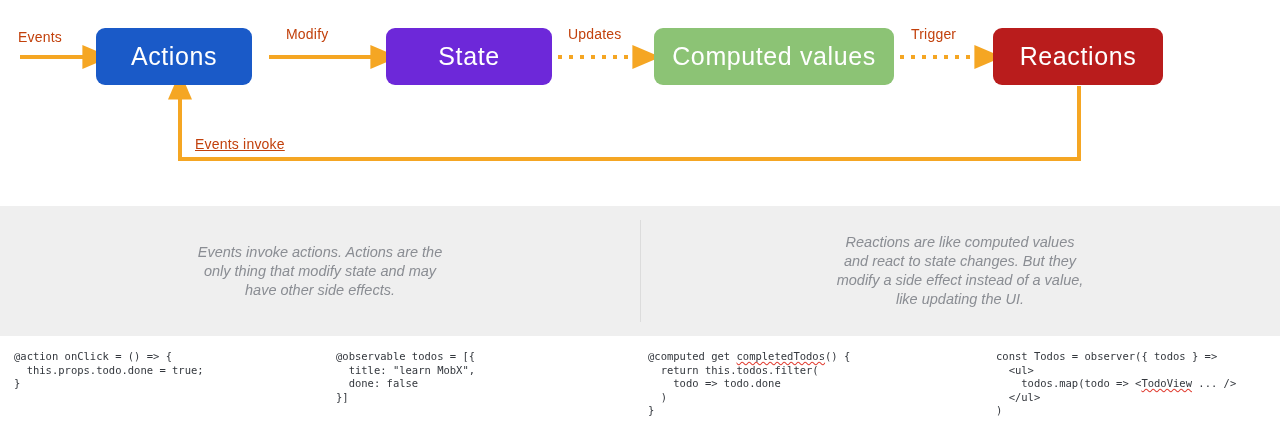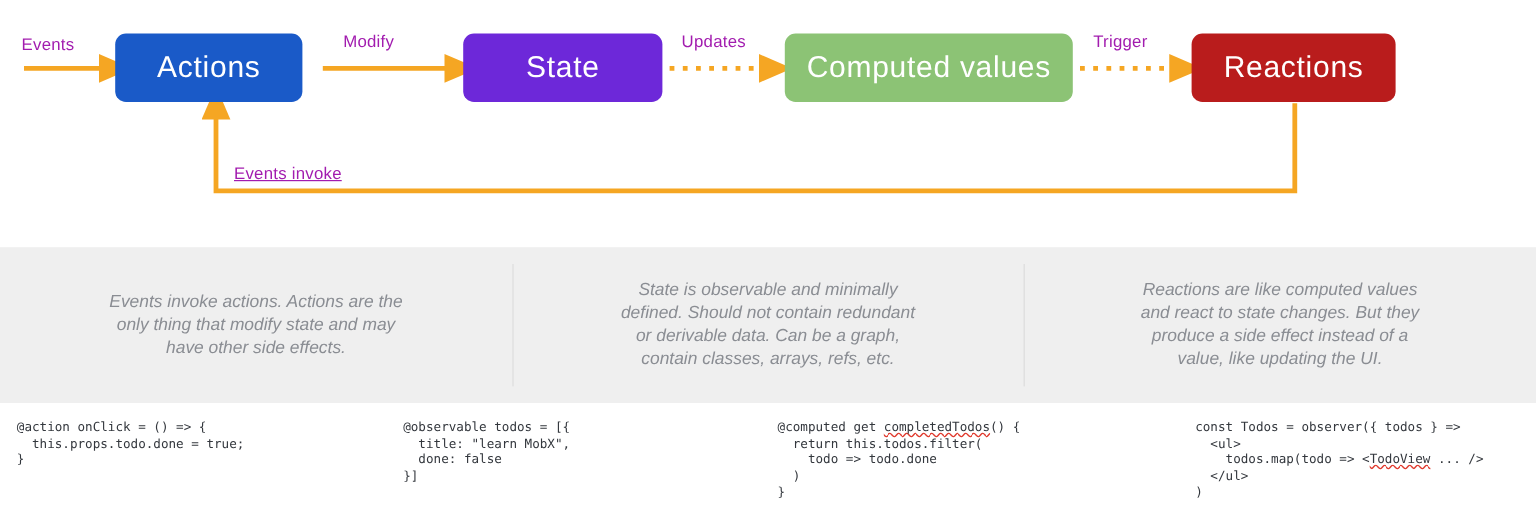--- a/index.html
+++ b/index.html
@@ -42,21 +42,21 @@
     white-space: nowrap;
   }
   .node-actions   { left: 96px;  top: 28px; width: 156px; height: 57px; background: #1a5ac8; }
   .node-state     { left: 386px; top: 28px; width: 166px; height: 57px; background: #6d28d9; }
   .node-computed  { left: 654px; top: 28px; width: 240px; height: 57px; background: #8cc375; }
   .node-reactions { left: 993px; top: 28px; width: 170px; height: 57px; background: #b91c1c; }
 
   .edge-label {
     position: absolute;
     font-size: 14px;
-    color: #a21caf;
+    color: #c2410c;
     white-space: nowrap;
     letter-spacing: 0.2px;
   }
   .lbl-events    { left: 18px;  top: 29px; }
   .lbl-modify    { left: 286px; top: 26px; }
   .lbl-updates   { left: 568px; top: 26px; }
   .lbl-trigger   { left: 911px; top: 26px; }
   .lbl-invoke    { left: 195px; top: 136px; text-decoration: underline; }
 
   #flow-svg {
@@ -189,24 +189,21 @@
     <div class="edge-label lbl-updates">Updates</div>
     <div class="edge-label lbl-trigger">Trigger</div>
     <div class="edge-label lbl-invoke">Events invoke</div>
   </div>
 
   <div id="desc-band">
     <div class="desc-cell">
       <div class="desc-text">Events invoke actions. Actions are the only thing that modify state and may have other side effects.</div>
     </div>
     <div class="desc-cell">
-      <div class="desc-text">State is observable and minimally defined. Should not contain redundant or derivable data. Can be a graph, contain classes, arrays, refs, etc.</div>
-    </div>
-    <div class="desc-cell">
-      <div class="desc-text">Reactions are like computed values and react to state changes. But they produce a side effect instead of a value, like updating the UI.</div>
+      <div class="desc-text">Reactions are like computed values and react to state changes. But they modify a side effect instead of a value, like updating the UI.</div>
     </div>
   </div>
 
   <div id="code-band">
     <div class="code-cell code-cell-0">
       <pre class="code-text">@action onClick = () =&gt; {
   this.props.todo.done = true;
 }</pre>
     </div>
     <div class="code-cell code-cell-1">

